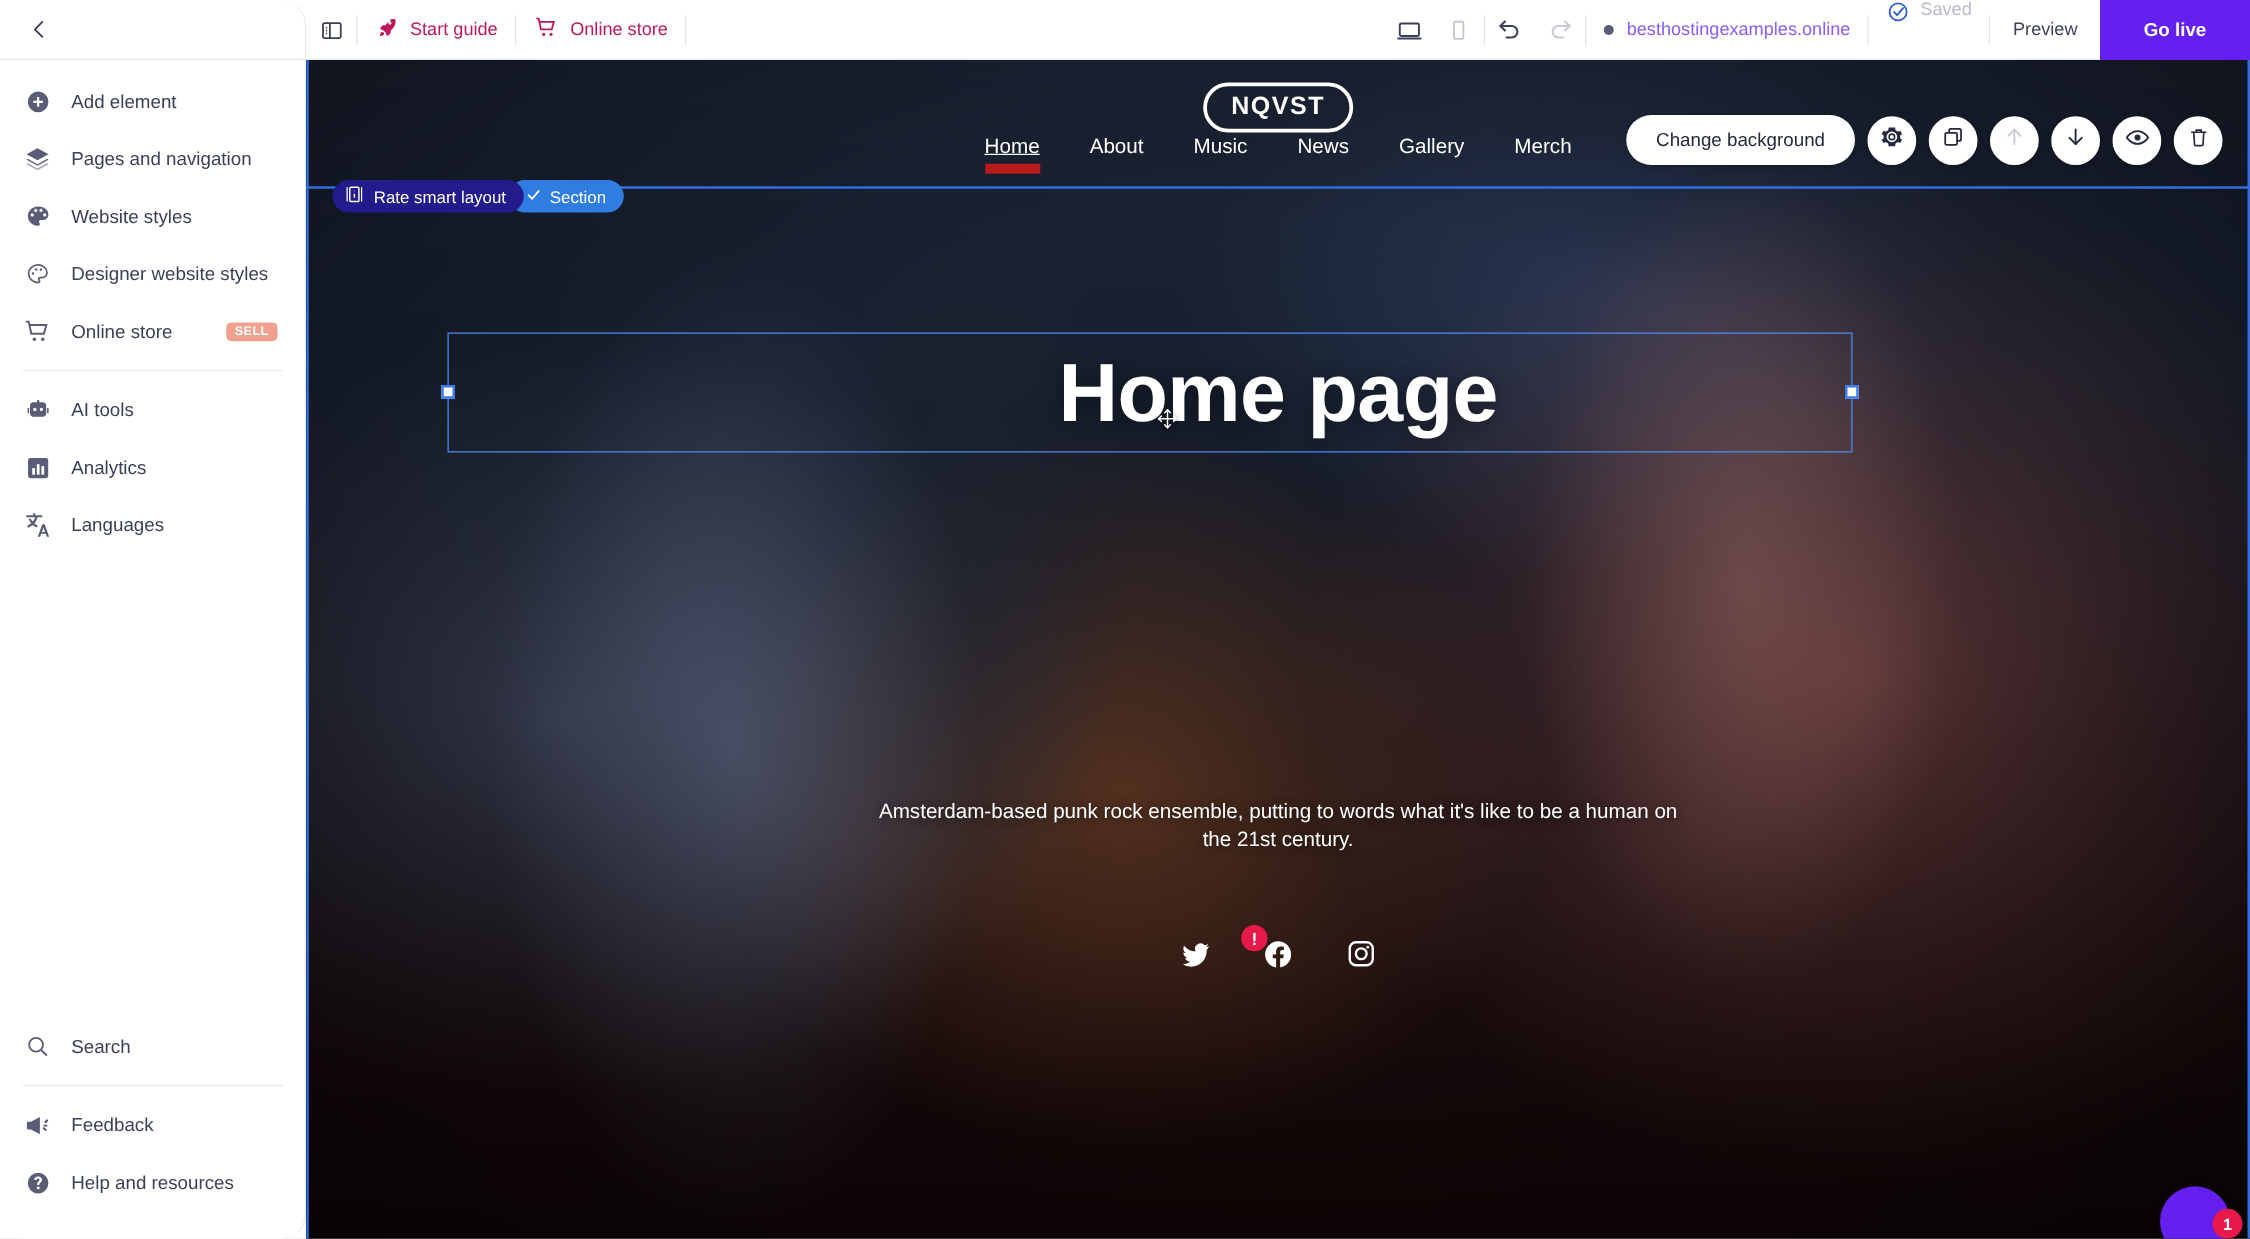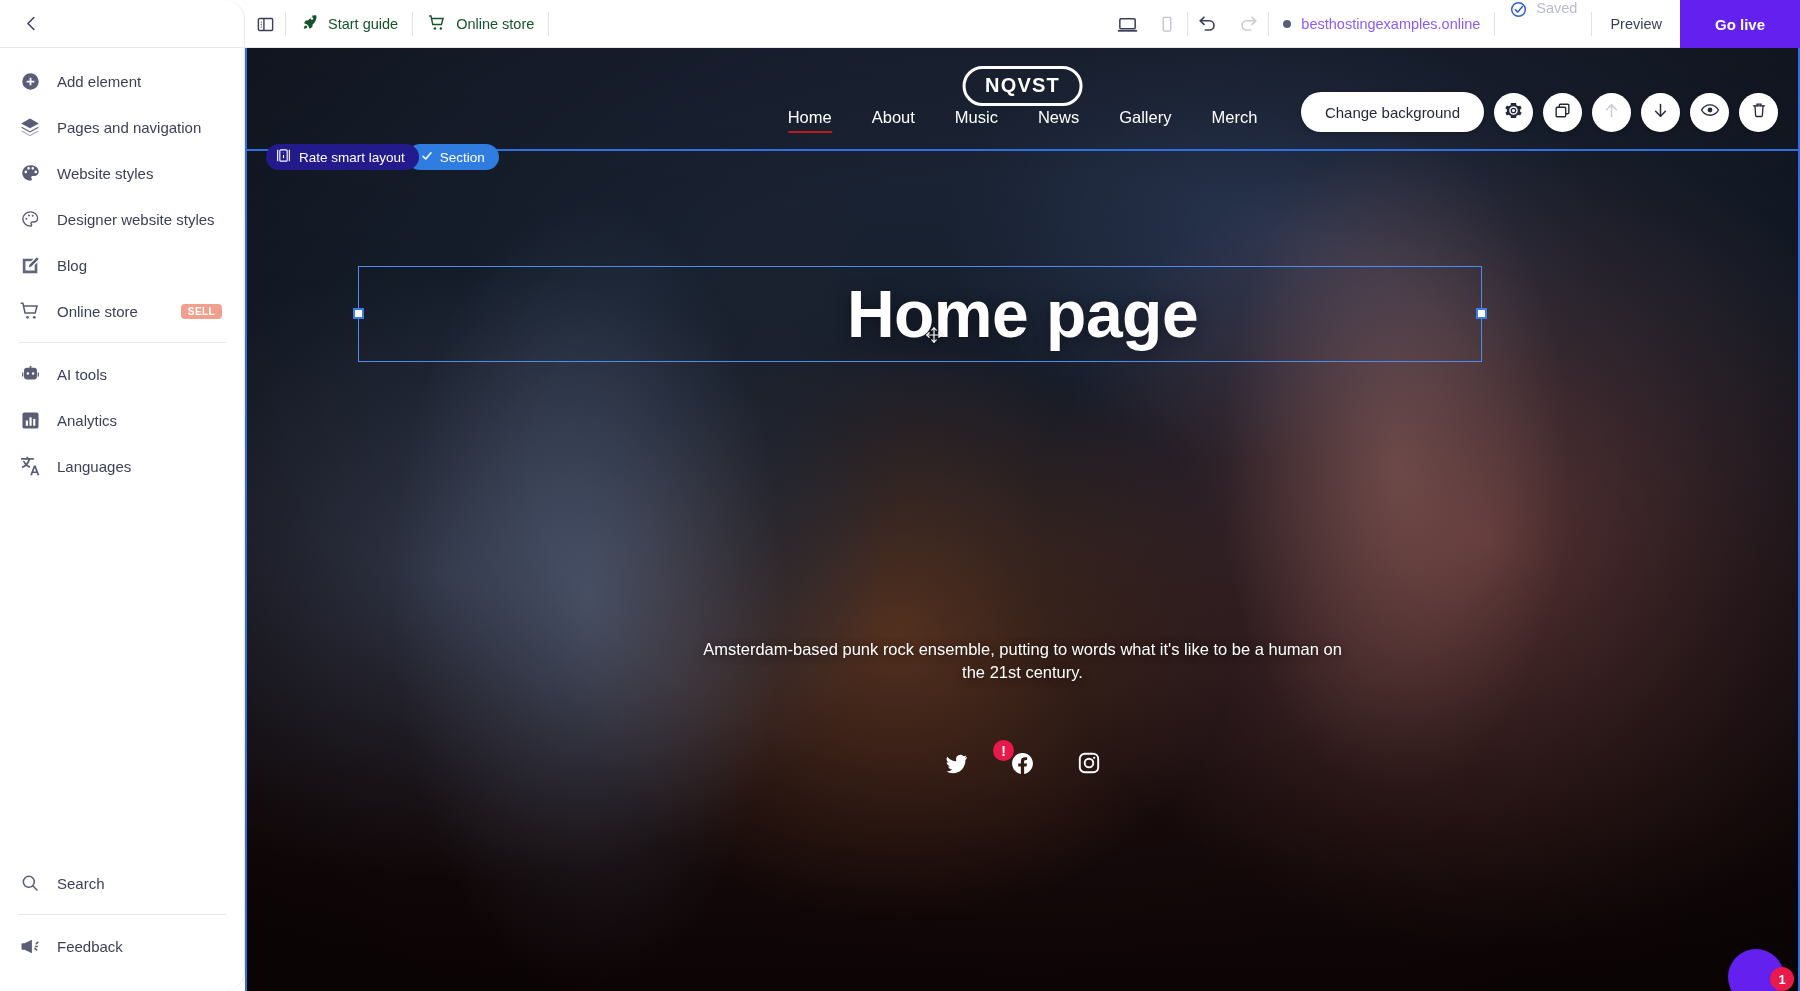--- a/index.html
+++ b/index.html
@@ -17,21 +17,21 @@
     position: absolute; top: 0; left: 0; right: 0; height: 48px;
     background: #ffffff;
     border-bottom: 1px solid #e8e9ed;
     display: flex; align-items: stretch;
     z-index: 40;
   }
   .topbar-left-spacer { width: 245px; flex: none; }
   .tb-item {
     display: flex; align-items: center; gap: 9px;
     padding: 0 14px; height: 48px; cursor: pointer;
-    color: #14532d; font-size: 14.5px;
+    color: #be185d; font-size: 14.5px;
   }
   .tb-icon-btn {
     display: flex; align-items: center; justify-content: center;
     width: 40px; height: 48px; cursor: pointer; color: #3c3f58;
   }
   .tb-sep { width: 1px; height: 24px; background: #e2e3e9; align-self: center; flex: none; }
   .tb-spacer { flex: 1 1 auto; }
   .tb-url { display: flex; align-items: center; gap: 10px; padding: 0 14px; font-size: 14.5px; color: #8b5cf6; cursor: pointer; height:48px;}
   .tb-url .dot { width: 8px; height: 8px; border-radius: 50%; background: #5a5d75; flex: none; }
   .tb-saved { display: flex; align-items: flex-start; gap: 8px; padding: 0 14px; font-size: 14.5px; color: #b9bcc9; height:48px;}
@@ -110,21 +110,21 @@
     z-index: 6;
   }
   .site-nav {
     position: absolute; top: 60px; left: 50%; transform: translateX(-50%);
     display: flex; gap: 40px; z-index: 6;
   }
   .site-nav a {
     color: #ffffff; font-size: 16.5px; text-decoration: none; cursor: pointer;
     padding-bottom: 4px;
   }
-  .site-nav a.active { border-bottom: 2px solid #b91c1c; }
+  .site-nav a.active { border-bottom: 8px solid #b91c1c; text-decoration: underline; }
 
   
   .section-outline {
     position: absolute; left: 0; right: 0; top: 101px; bottom: 0;
     border-top: 2px solid #2f6fe0;
     pointer-events: none; z-index: 7;
   }
   .badge-row {
     position: absolute; left: 21px; top: 96px; display: flex; align-items: center; z-index: 12;
   }
@@ -357,29 +357,20 @@
           <svg width="21" height="21" viewBox="0 0 24 24" fill="none" stroke="currentColor" stroke-width="1.6">
             <path d="M12 3.3c-4.9 0-8.7 3.6-8.7 8.1 0 4.4 3.9 8.1 8.7 8.1.8 0 1.3-.6 1.3-1.3 0-.4-.2-.7-.4-.9-.2-.3-.4-.6-.4-1 0-.8.6-1.4 1.4-1.4h1.6c2.7 0 4.6-1.9 4.6-4.6 0-3.9-3.8-7-8.1-7z"></path>
             <circle cx="7.3" cy="11.2" r="1.1" fill="currentColor" stroke="none"></circle>
             <circle cx="10.2" cy="7.5" r="1.1" fill="currentColor" stroke="none"></circle>
             <circle cx="14.5" cy="7.8" r="1.1" fill="currentColor" stroke="none"></circle>
           </svg>
         </span>
         <span class="sb-label">Designer website styles</span>
       </div>
 
-      <div class="sb-item">
-        <span class="sb-ico">
-          <svg width="21" height="21" viewBox="0 0 24 24" fill="currentColor">
-            <path d="M3.2 4.2h12.3l-3 3H6.2v10.6h10.6v-6.3l3-3v12.3H3.2V4.2z" opacity=".95"></path>
-            <path d="M19.3 2.6 21.4 4.7 13 13.1l-3 .9.9-3 8.4-8.4z"></path>
-          </svg>
-        </span>
-        <span class="sb-label">Blog</span>
-      </div>
 
       <div class="sb-item">
         <span class="sb-ico">
           <svg width="22" height="22" viewBox="0 0 24 24" fill="none" stroke="currentColor" stroke-width="1.7">
             <path d="M1.8 3.6h2.5l2.3 10.6h11l2.1-7.6H5.6"></path>
             <circle cx="9.3" cy="18.9" r="1.5" fill="currentColor" stroke="none"></circle>
             <circle cx="16.6" cy="18.9" r="1.5" fill="currentColor" stroke="none"></circle>
           </svg>
         </span>
         <span class="sb-label">Online store</span>
@@ -438,20 +429,28 @@
       <div class="sb-item">
         <span class="sb-ico">
           <svg width="21" height="21" viewBox="0 0 24 24" fill="currentColor">
             <path d="M13.6 4.2v15.6L5.4 15.6H3.1c-.8 0-1.4-.6-1.4-1.4V9.8c0-.8.6-1.4 1.4-1.4h2.3l8.2-4.2z"></path>
             <path d="M16.6 8.1a1 1 0 0 1 1.4 0l1.6-1.6a1 1 0 0 1 1.4 1.4l-1.6 1.6a1 1 0 0 1-1.4-1.4zM17 11.2h3.4v1.6H17v-1.6zM16.4 15.1a1 1 0 0 1 1.4-1.4l1.8 1.5a1 1 0 0 1-1.3 1.5l-1.9-1.6z"></path>
           </svg>
         </span>
         <span class="sb-label">Feedback</span>
       </div>
 
+      <div class="sb-item">
+        <span class="sb-ico">
+          <svg width="21" height="21" viewBox="0 0 24 24" fill="currentColor">
+            <path d="M12 2.6A9.4 9.4 0 1 0 12 21.4 9.4 9.4 0 0 0 12 2.6zm.1 15.1a1.3 1.3 0 1 1 0-2.6 1.3 1.3 0 0 1 0 2.6zm1.9-6.1c-.7.6-.9.9-.9 1.6v.4h-2v-.6c0-1.2.4-1.9 1.3-2.6.7-.6.9-.9.9-1.4 0-.7-.5-1.2-1.3-1.2-.8 0-1.4.5-1.5 1.4H8.4c.1-2 1.6-3.2 3.6-3.2 2.1 0 3.5 1.2 3.5 3 0 1-.4 1.7-1.5 2.6z"></path>
+          </svg>
+        </span>
+        <span class="sb-label">Help and resources</span>
+      </div>
     </div>
   </div>
 
   <div class="canvas">
     <div class="hero"></div>
     <div class="hero-vignette"></div>
 
     <div class="canvas-edge-l"></div>
     <div class="canvas-edge-r"></div>
 

